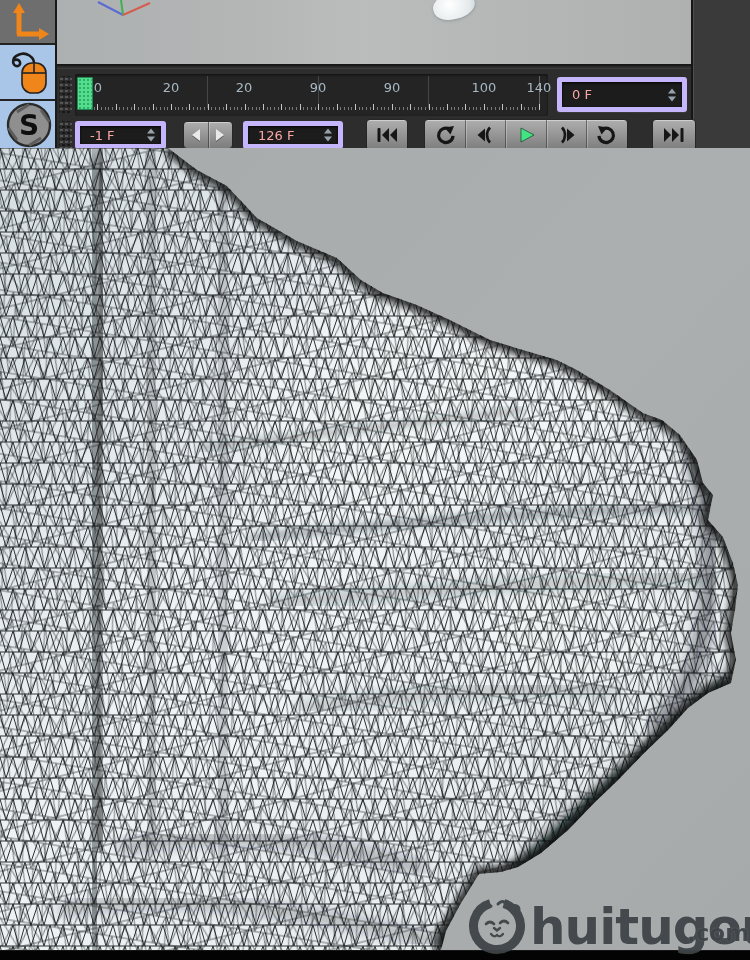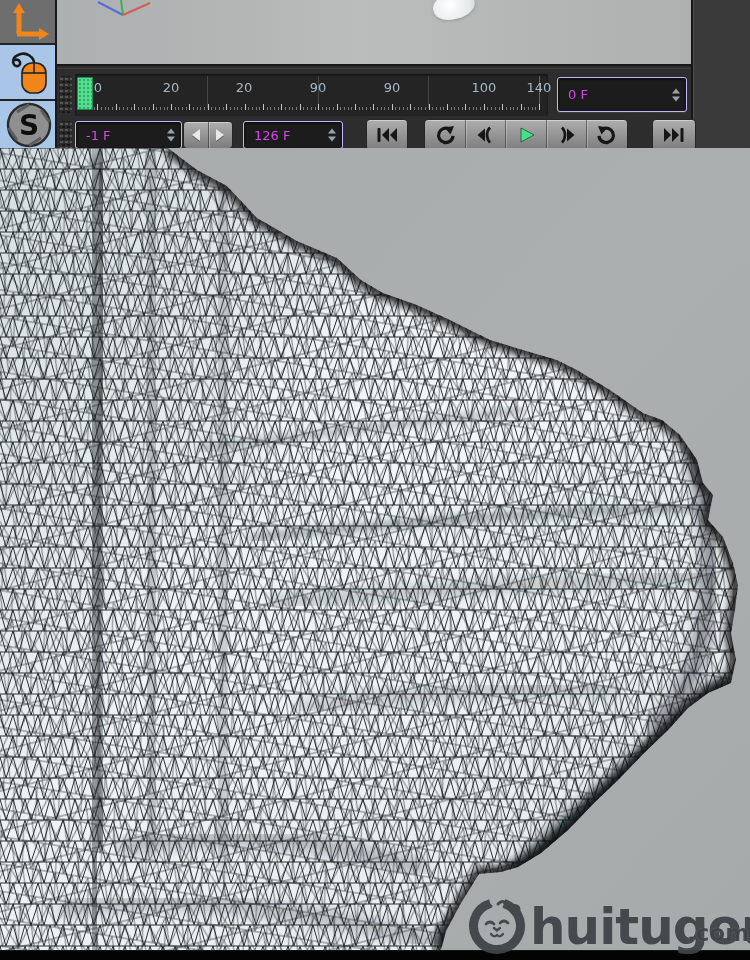--- a/index.html
+++ b/index.html
@@ -46,25 +46,25 @@
   .playhead{position:absolute;left:2px;top:3px;width:16px;height:33px;background:#52de8c;
             border:1px solid #1f8b52;border-radius:1px;
             background-image:radial-gradient(circle,rgba(10,110,60,.45) 1px,transparent 1.2px);
             background-size:4px 4px;cursor:ew-resize;}
   .ruler-label{position:absolute;top:6px;width:40px;text-align:center;font-size:13px;color:#a7b8c3;}
   .tick-major{position:absolute;left:4px;top:30px;width:464px;height:6px;
               background-image:repeating-linear-gradient(90deg,rgba(225,225,225,.85) 0 1px,transparent 1px 18.4px);}
   .tick-minor{position:absolute;left:4px;top:33px;width:464px;height:3px;
               background-image:repeating-linear-gradient(90deg,rgba(205,205,205,.5) 0 1px,transparent 1px 3.68px);}
 
-  .field{position:absolute;background:#1c1c1c;border:1px solid #c4b5fd;border-radius:3px;
+  .field{position:absolute;background:#1c1c1c;border:5px solid #c4b5fd;border-radius:3px;
          box-shadow:inset 0 1px 3px rgba(0,0,0,.85),0 1px 0 rgba(255,255,255,.07);
-         color:#d946ef;font-size:13px;display:flex;align-items:center;padding-left:10px;cursor:text;}
+         color:#fca5a5;font-size:13px;display:flex;align-items:center;padding-left:10px;cursor:text;}
   .field-current{left:557px;top:77px;width:130px;height:35px;}
-  .field-start{left:75px;top:121px;width:107px;height:28px;}
+  .field-start{left:75px;top:121px;width:91px;height:28px;}
   .field-end{left:243px;top:121px;width:100px;height:28px;text-align:center;}
   .spinner{position:absolute;right:6px;top:50%;transform:translateY(-50%);display:flex;
            flex-direction:column;gap:3px;cursor:pointer;}
   .spin-up{width:0;height:0;border-left:4px solid transparent;border-right:4px solid transparent;
            border-bottom:5px solid #97a3ab;}
   .spin-down{width:0;height:0;border-left:4px solid transparent;border-right:4px solid transparent;
              border-top:5px solid #97a3ab;}
 
   .btn{position:absolute;background:linear-gradient(#aeaeae,#7c7c7c);border:1px solid #262626;
        border-radius:4px;box-shadow:inset 0 1px 0 rgba(255,255,255,.4);display:flex;

